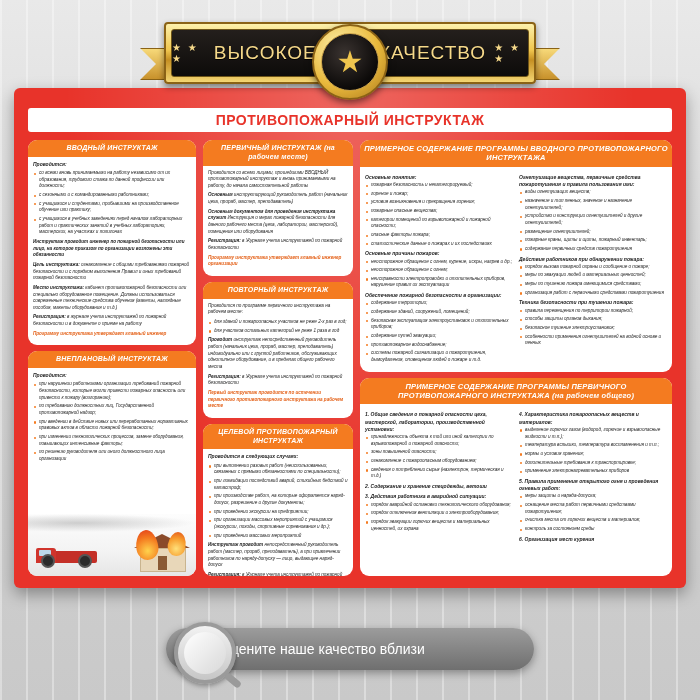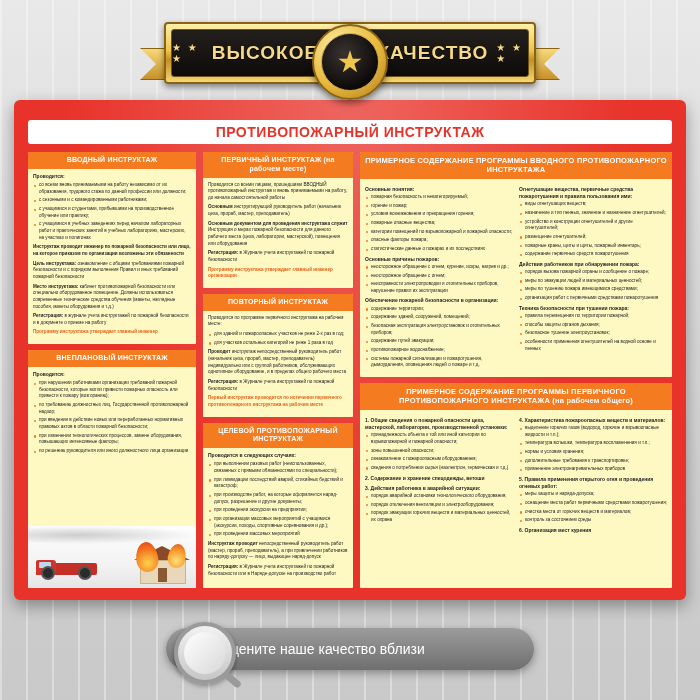--- a/index.html
+++ b/index.html
@@ -18,41 +18,41 @@
   .ribbon-tails{position:absolute;left:50%;transform:translateX(-50%);top:22px;width:420px;height:44px;}
   .tail{position:absolute;top:8px;width:90px;height:30px;background:linear-gradient(180deg,#f7d979,#c8912b);border:1px solid #8a6216;}
   .tail.left{left:0;clip-path:polygon(0 0,100% 0,100% 100%,0 100%,16px 50%);}
   .tail.right{right:0;clip-path:polygon(0 0,100% 0,calc(100% - 16px) 50%,100% 100%,0 100%);}
   .ribbon{position:absolute;left:50%;transform:translateX(-50%);top:4px;width:368px;height:58px;
     background:linear-gradient(180deg,#fbe489 0%,#e3b busca 0%,#f2cc5e 45%,#c58f22 60%,#efc957 100%);
     background:linear-gradient(180deg,#fdf0ab 0%,#f0c64e 45%,#c58f22 62%,#f4d673 100%);
     border:2px solid #8a6216;border-radius:4px;box-shadow:0 3px 6px rgba(0,0,0,.45);}
   .ribbon-inner{position:absolute;inset:5px;background:linear-gradient(180deg,#241f1c,#0d0b0a);border:1px solid #6d5418;border-radius:3px;
     display:flex;align-items:center;justify-content:center;gap:8px;}
-  .ribbon-text{color:#f6d98a;font-weight:bold;font-size:19px;letter-spacing:1px;text-shadow:0 1px 0 #000;}
+  .ribbon-text{color:#f6d98a;font-weight:normal;font-size:19px;letter-spacing:1px;text-shadow:0 1px 0 #000;}
   .stars{color:#f6d98a;font-size:10px;letter-spacing:2px;}
   .medal{position:absolute;left:50%;top:6px;transform:translateX(-50%);width:72px;height:72px;border-radius:50%;
     background:radial-gradient(circle at 35% 30%,#fdf0ab,#e9b93c 55%,#a9761a 100%);
     border:2px solid #8a6216;box-shadow:0 3px 7px rgba(0,0,0,.5);z-index:3;}
   .medal-inner{position:absolute;inset:7px;border-radius:50%;background:radial-gradient(circle at 40% 35%,#3a3330,#0c0a09 70%);
     display:flex;align-items:center;justify-content:center;border:1px solid #c9a martinez;border:1px solid #c9a14a;}
   .medal-star{color:#f0c64e;font-size:30px;line-height:1;}
   
-  .board{position:absolute;left:14px;top:100px;width:672px;height:500px;background:#e8332a;border-radius:6px;
+  .board{position:absolute;left:14px;top:88px;width:672px;height:500px;background:#e8332a;border-radius:6px;
     box-shadow:0 6px 16px rgba(0,0,0,.35);overflow:hidden;}
   .board-glow{position:absolute;inset:0;background:radial-gradient(ellipse at 50% 0%,rgba(255,255,255,.25),rgba(255,255,255,0) 60%);}
   .board-title{position:absolute;left:14px;right:14px;top:20px;height:24px;background:#ffffff;border-radius:3px;
     display:flex;align-items:center;justify-content:center;}
   .board-title span{color:#e8332a;font-weight:bold;font-size:14px;letter-spacing:.5px;}
   .columns{position:absolute;left:14px;right:14px;top:52px;bottom:12px;display:flex;gap:7px;}
   .col{display:flex;flex-direction:column;gap:6px;}
   .col1{width:168px;}
   .col2{width:150px;}
   .col3{flex:1;}
-  .card{background:#fef9c3;border-radius:1px;overflow:hidden;display:flex;flex-direction:column;}
+  .card{background:#ffffff;border-radius:9px;overflow:hidden;display:flex;flex-direction:column;font-style:italic;}
   .card-head{background:#f47b20;color:#fff;font-weight:bold;font-size:7px;text-align:center;padding:4px 3px;line-height:1.25;letter-spacing:.2px;}
   .card-head.wide{font-size:7.5px;}
   .card-body{padding:4px 5px 5px 5px;font-size:4.6px;line-height:1.45;color:#222;}
   .lead{font-weight:bold;font-size:5px;margin:0 0 2px 0;}
   ul.bul{list-style:none;margin:0 0 3px 0;padding:0;}
   ul.bul li{position:relative;padding-left:6px;margin-bottom:2px;}
   ul.bul li:before{content:"";position:absolute;left:1px;top:2.6px;width:2.2px;height:2.2px;background:#f47b20;border-radius:50%;}
   .p{margin:0 0 3px 0;}
   .orange{color:#e4621a;font-weight:bold;}
   .bold{font-weight:bold;}

